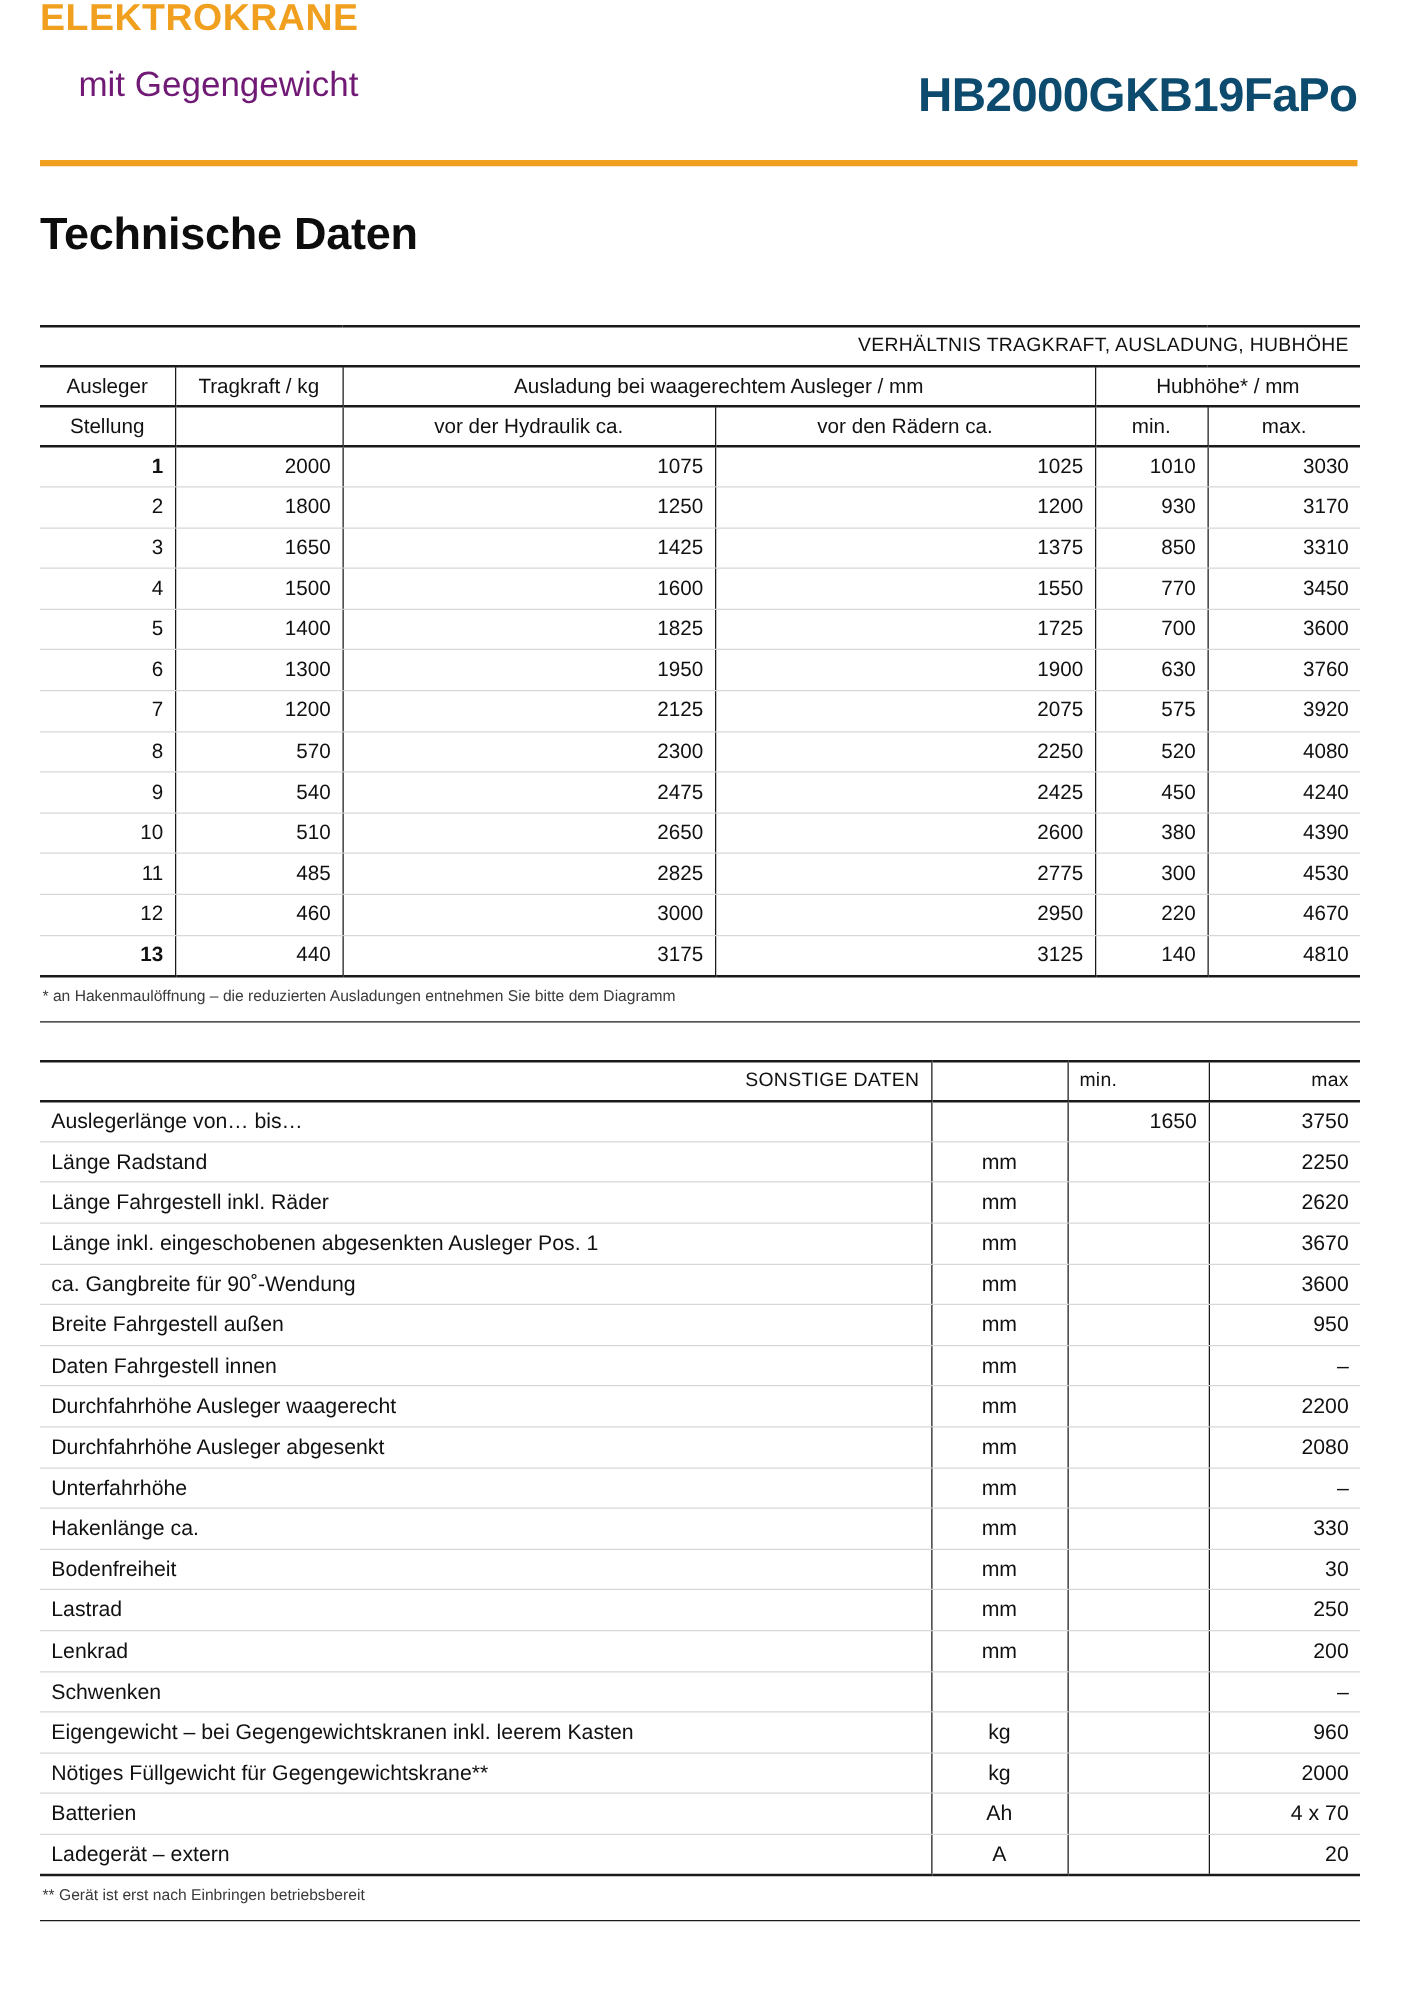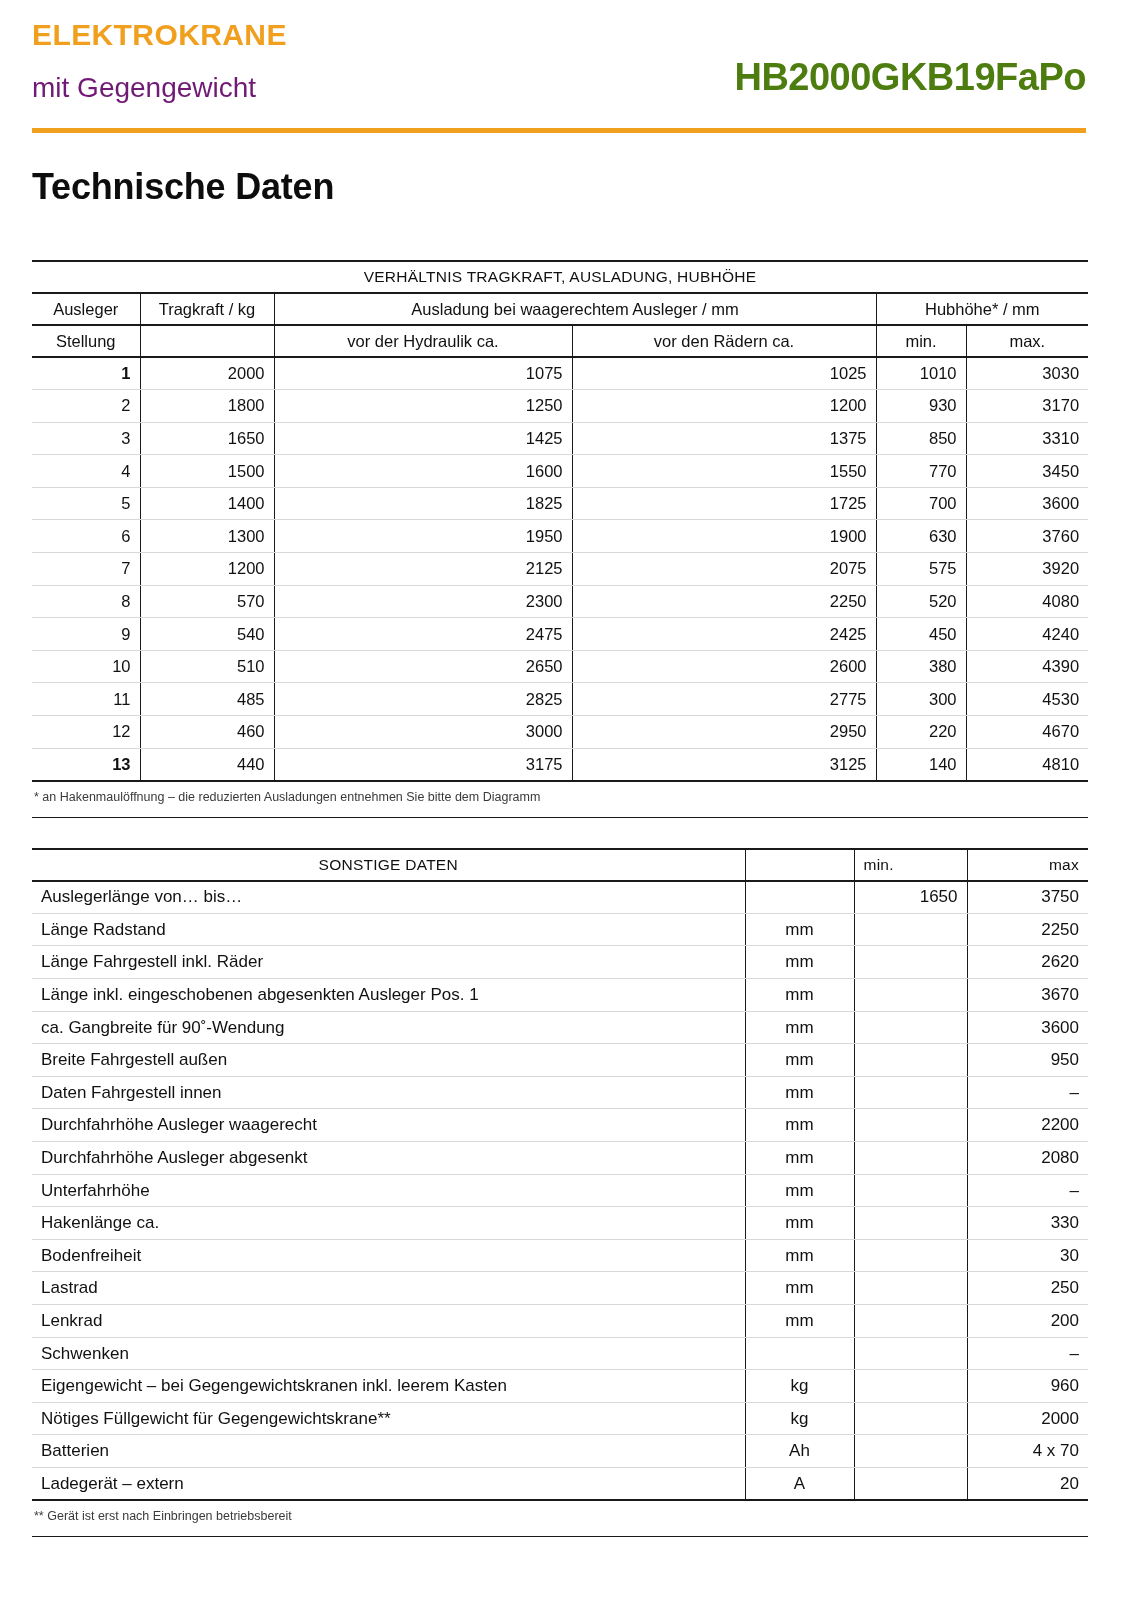--- a/index.html
+++ b/index.html
@@ -27,21 +27,22 @@
   
   .doc-header {
     position: relative;
     height: 128px;
     padding-top: 16px;
     box-sizing: border-box;
   }
   .brand-block {
     position: absolute;
     left: 0;
-    top: 20px;
+    top: 0;
+    text-align: right;
   }
   .brand-line1 {
     font-size: 30px;
     font-weight: 700;
     letter-spacing: 0.4px;
     color: #f0a01e;
     line-height: 1.0;
     margin: 0;
   }
   .brand-line2 {
@@ -51,21 +52,21 @@
     line-height: 1.0;
     margin: 24px 0 0 0;
   }
   .model-code {
     position: absolute;
     right: 24px;
     top: 56px;
     font-size: 38px;
     font-weight: 700;
     letter-spacing: -0.5px;
-    color: #4d7c0f;
+    color: #0c4a6e;
     white-space: nowrap;
   }
   .accent-rule {
     position: absolute;
     left: 0;
     right: 24px;
     top: 128px;
     height: 5px;
     background: #f0a01e;
   }
@@ -101,21 +102,21 @@
   }
 
   
   .caption-row td {
     font-size: 15.5px;
     font-weight: 700;
     letter-spacing: 0.25px;
     height: 32px;
     border-top: 2.5px solid #1a1a1a;
     border-bottom: 2px solid #1a1a1a;
-    text-align: center;
+    text-align: right;
   }
 
   
   .hdr td {
     height: 32px;
     text-align: center;
     border-bottom: 2px solid #1a1a1a;
   }
   .hdr.sub td {
     height: 32px;

